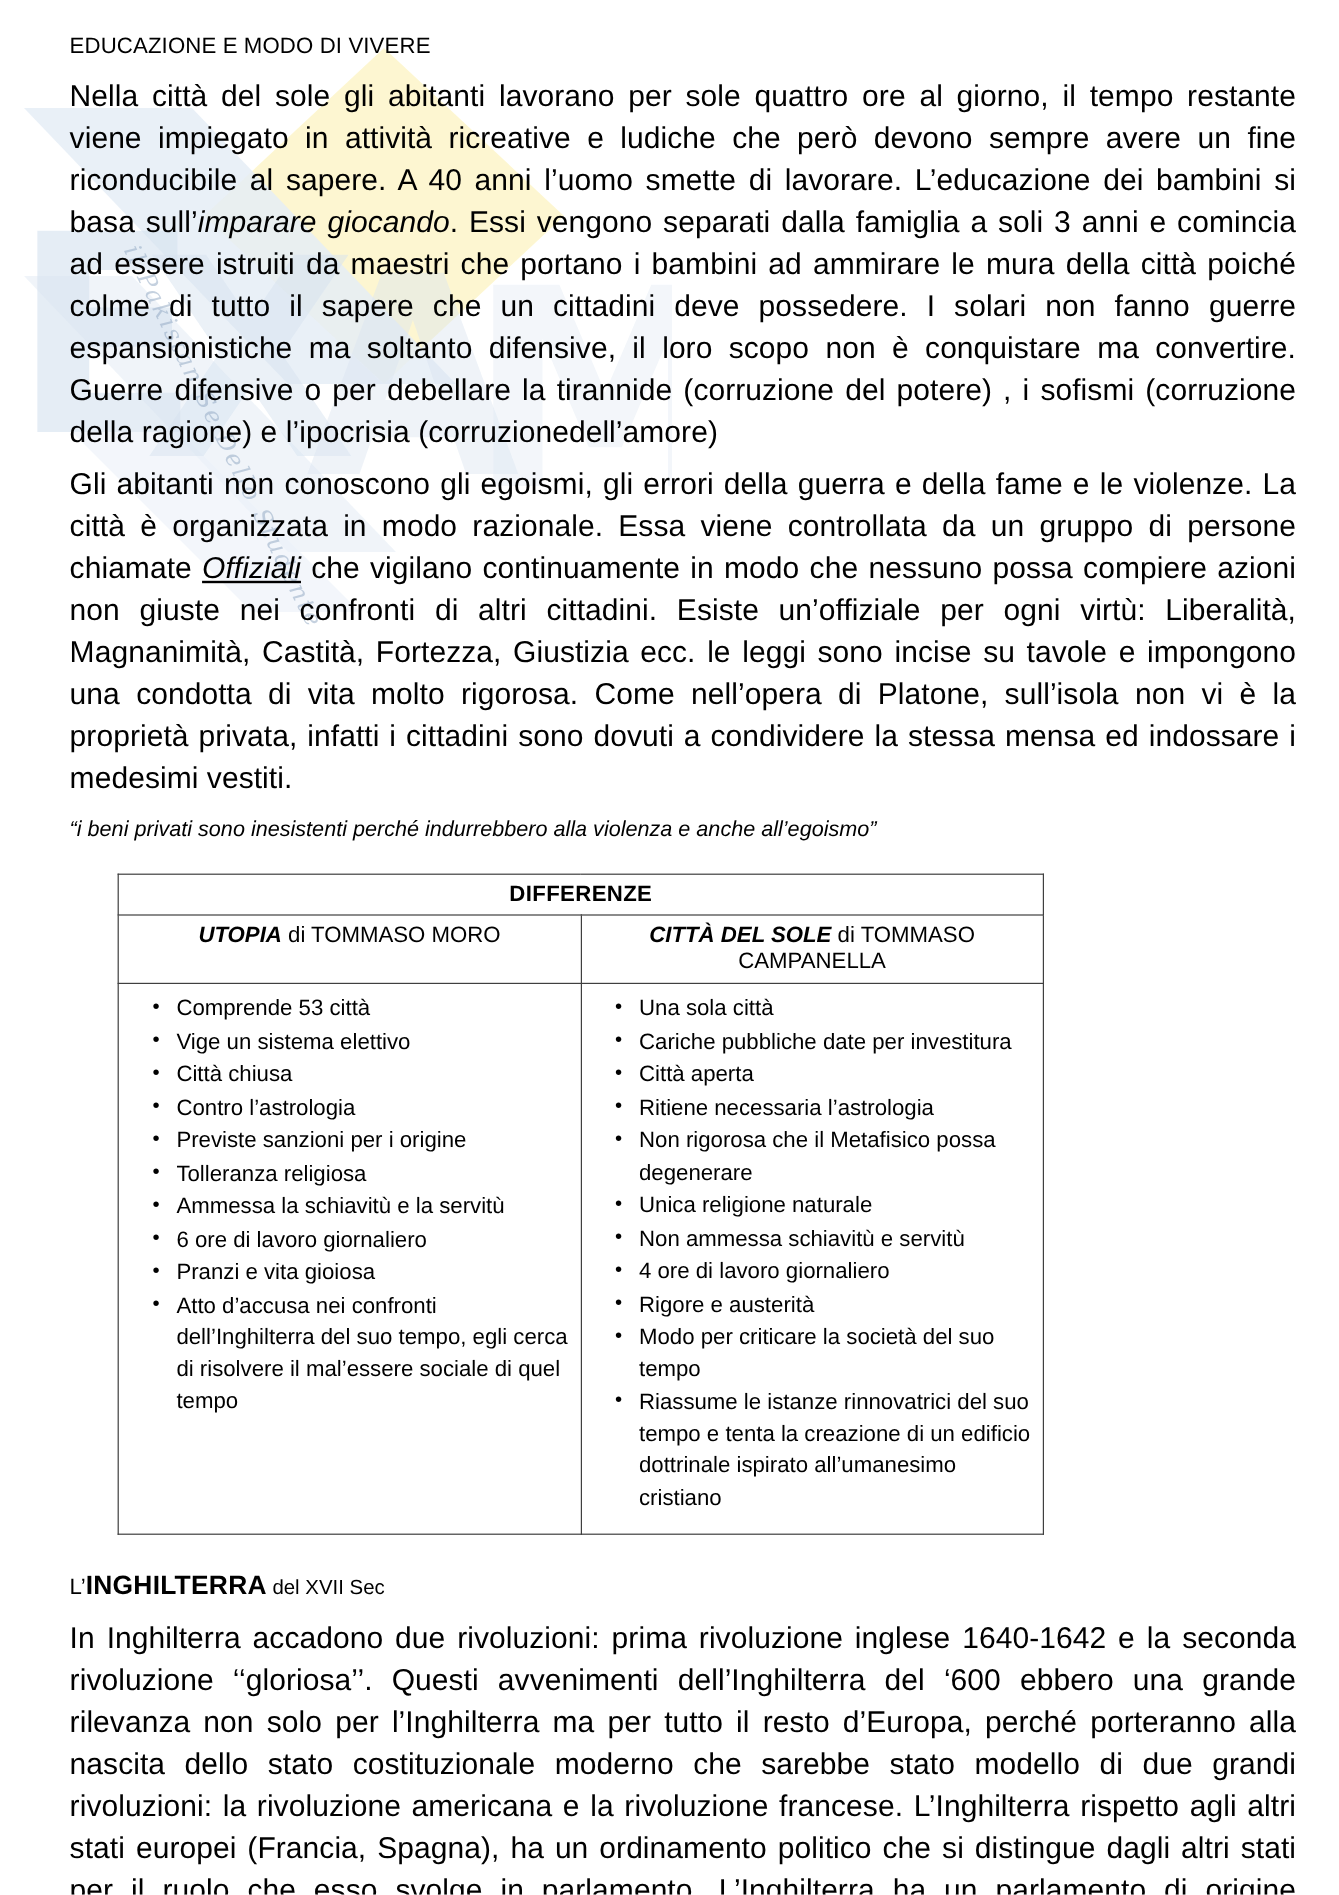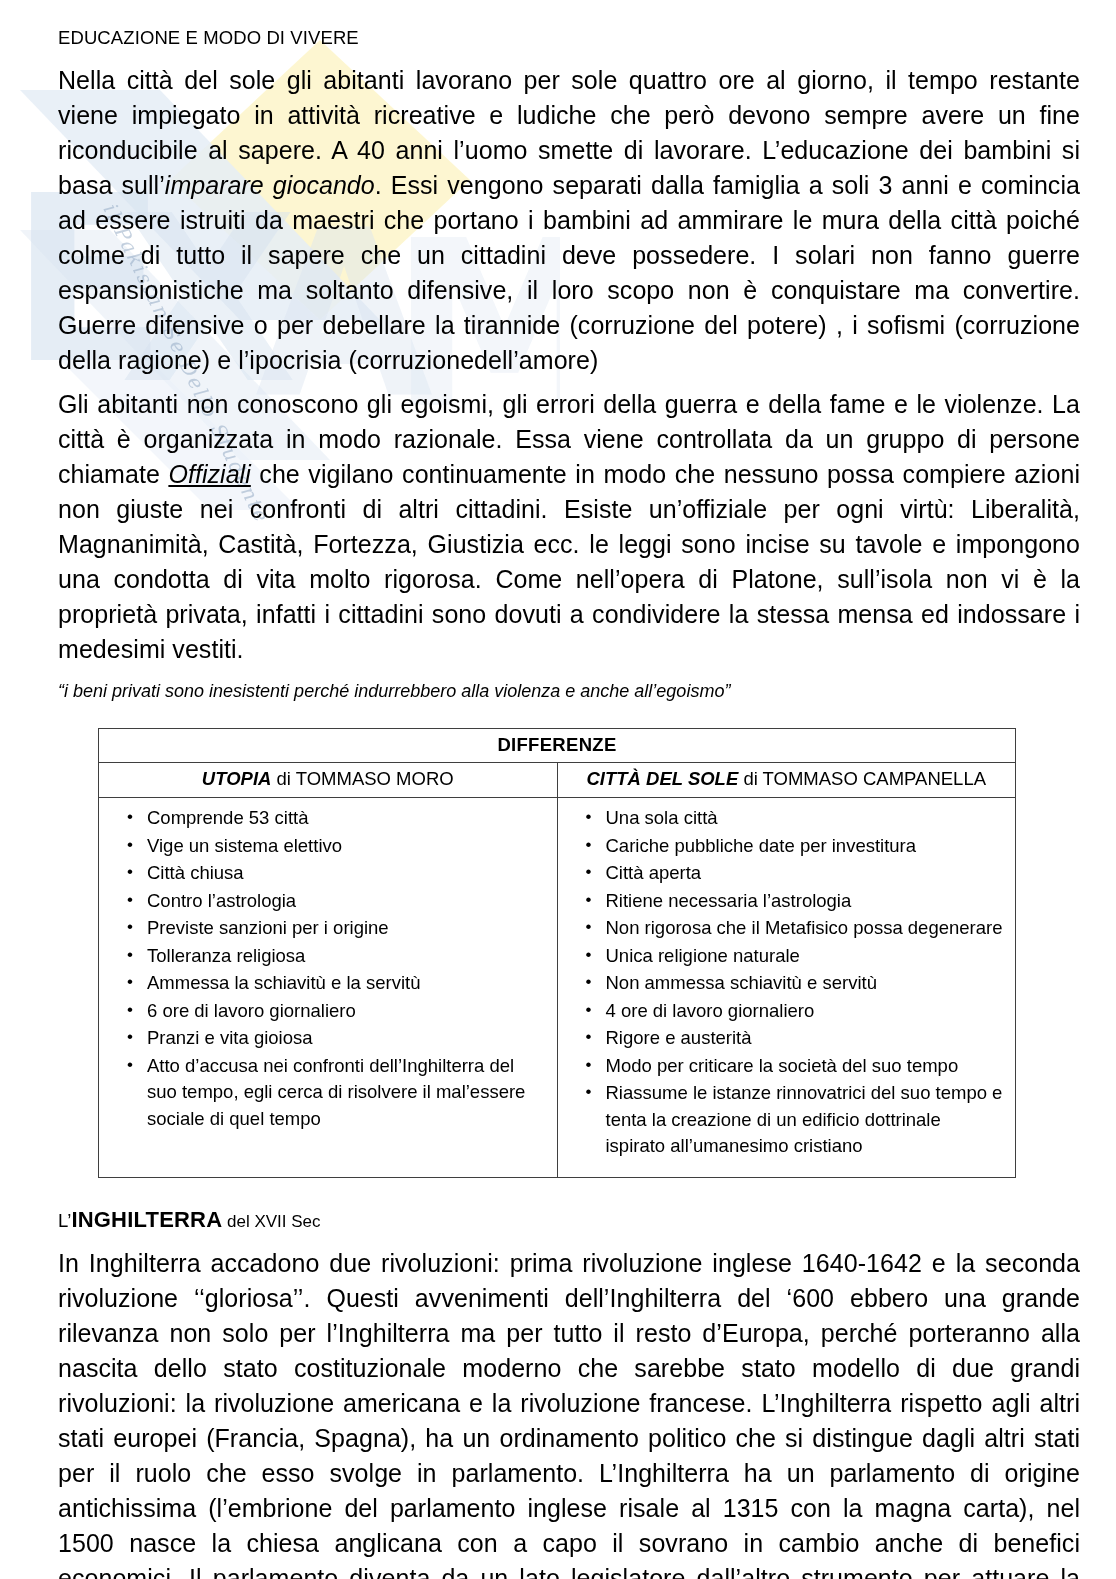--- a/index.html
+++ b/index.html
@@ -74,21 +74,21 @@
   .quote {
     font-size: 18px;
     font-style: italic;
     line-height: 30px;
     margin: 5px 0 22px 0;
   }
 
   
   table.diff {
     border-collapse: collapse;
-    width: 918px;
+    width: 772px;
     margin: 0 0 0 40px;
     table-layout: fixed;
   }
   table.diff td, table.diff th {
     border: 1.3px solid #3f3f3f;
     padding: 0;
     vertical-align: top;
   }
   .t-title {
     text-align: center;

